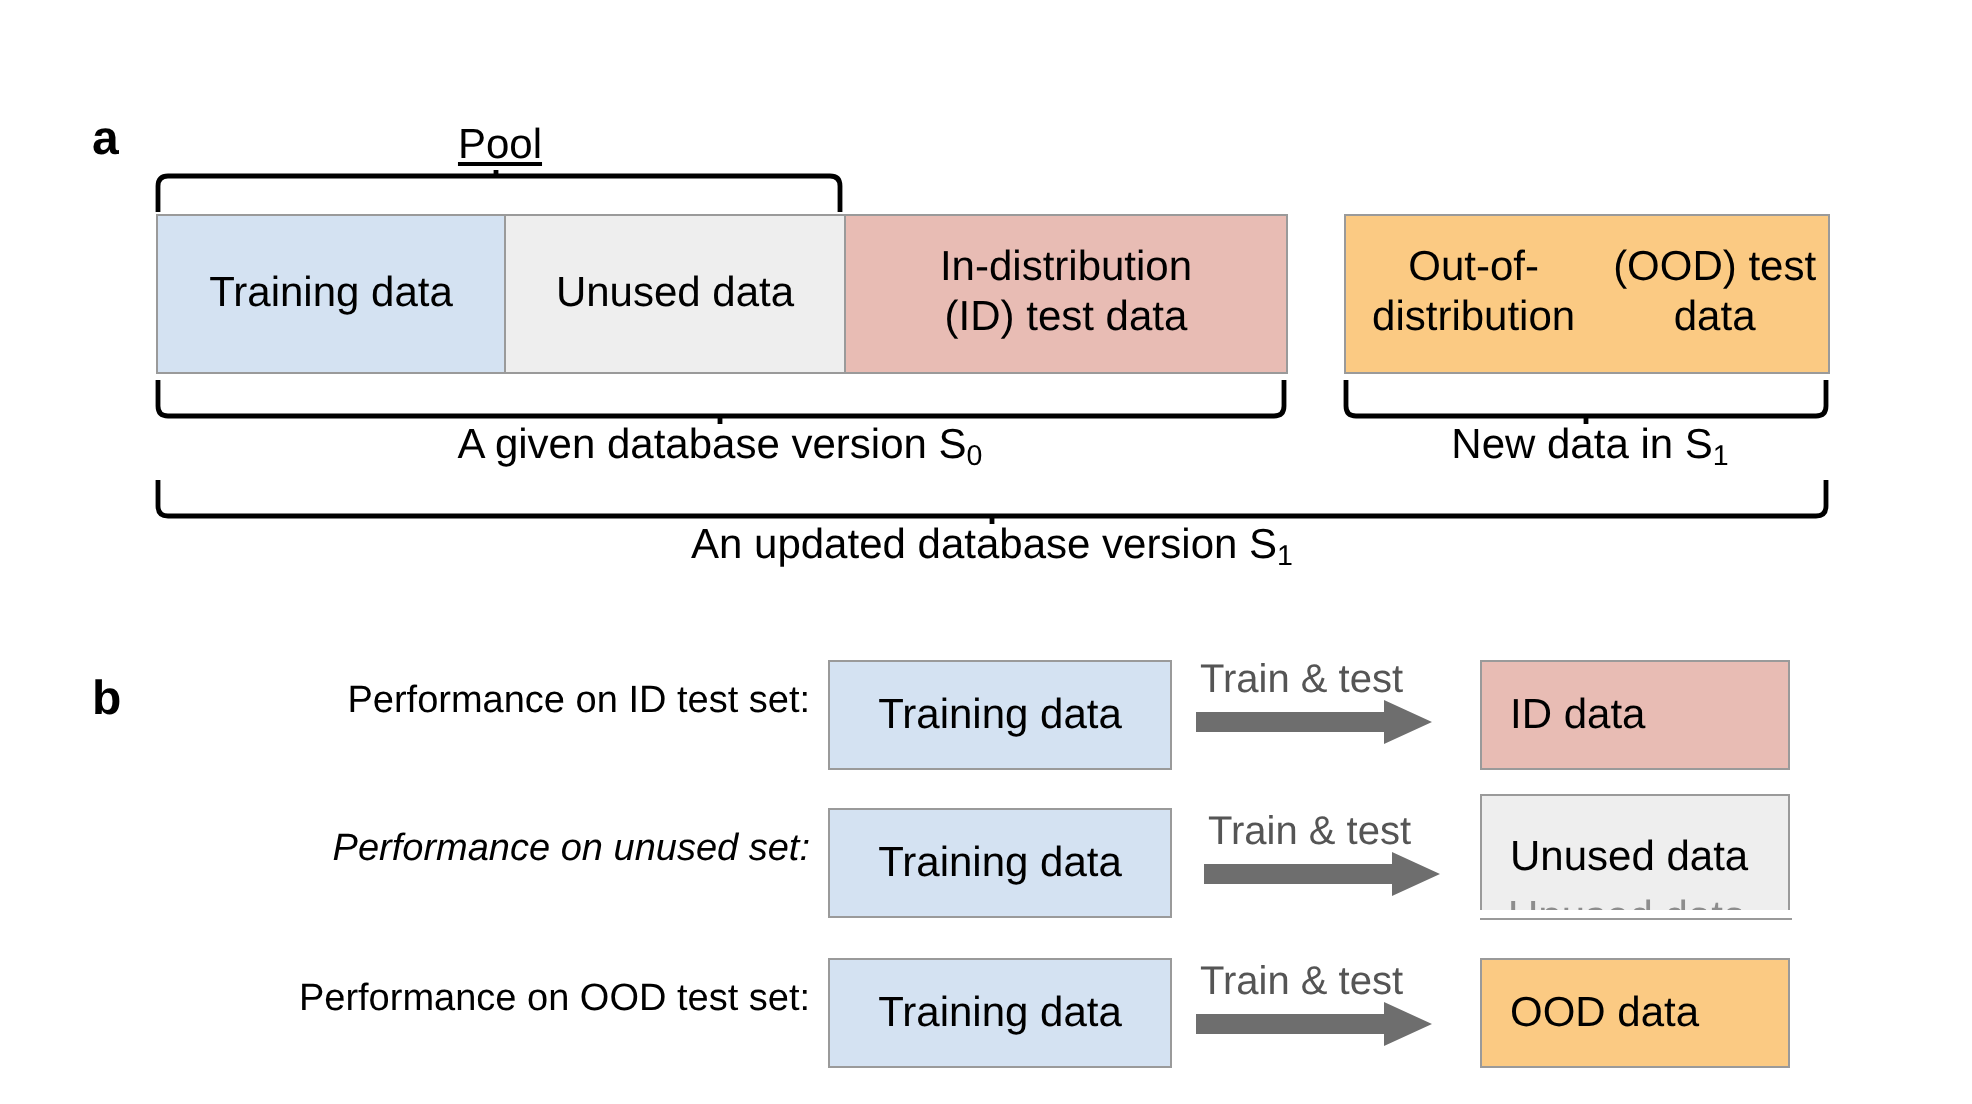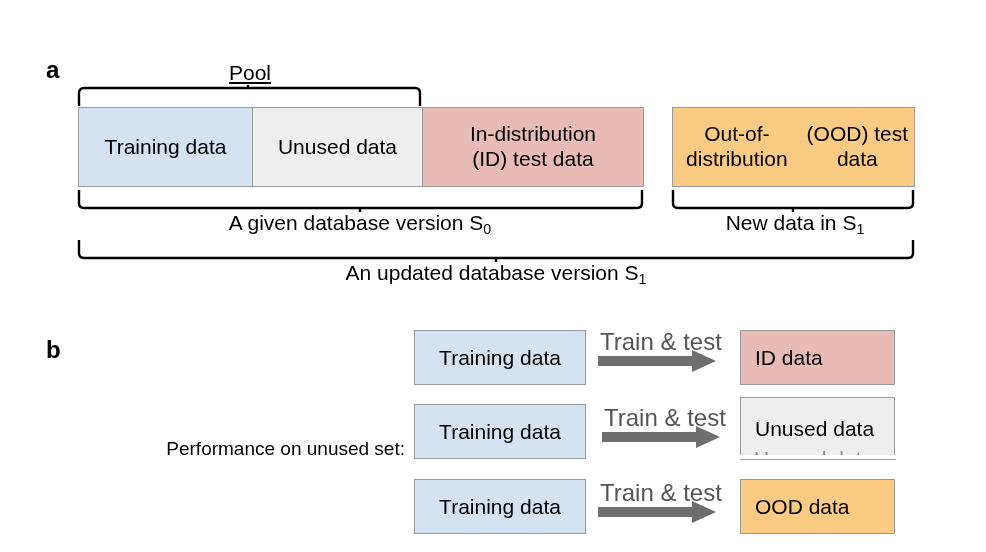--- a/index.html
+++ b/index.html
@@ -85,21 +85,21 @@
     overflow: hidden;
   }
   .bbox.blue   { background: #d4e2f2; }
   .bbox.pink   { background: #e8bcb4; }
   .bbox.gray   { background: #eeeeee; }
   .bbox.orange { background: #fbca83; }
   .bbox.left-pad { justify-content: flex-start; padding-left: 14px; }
 
   .arrow-label {
     position: absolute;
-    font-size: 24px;
+    font-size: 20px;
     line-height: 1;
     color: #555555;
     white-space: nowrap;
   }
   
   .ghost {
     position: absolute;
     font-size: 21px;
     line-height: 1;
     color: #8d8d8d;
@@ -147,41 +147,43 @@
   <div class="bracket-label" style="left:650px; top:212px; width:290px;"><span>New data in S</span><sub>1</sub></div>
 
   <svg class="abs" style="left:76px; top:238px;" width="843" height="24">
     <path d="M 3,2 L 3,15 Q 3,20 8,20 L 832,20 Q 837,20 837,15 L 837,2" fill="none" stroke="#000" stroke-width="2.4"></path>
     <path d="M 420,20 L 420,31" fill="none" stroke="#000" stroke-width="2.4"></path>
   </svg>
   <div class="bracket-label" style="left:246px; top:262px; width:500px;"><span>An updated database version S</span><sub>1</sub></div>
 
   <div class="panel-letter abs" style="left:46px; top:338px;">b</div>
 
+  <div class="rowlabel" style="left:40px; top:341px; width:365px;">Performance on ID test set:</div>
   <div class="bbox blue" style="left:414px; top:330px; width:172px; height:55px;">Training data</div>
   <div class="arrow-label" style="left:600px; top:330px;">Train &amp; test</div>
   <svg class="abs" style="left:596px; top:348px;" width="124" height="26">
     <path d="M 2,8 L 96,8 L 96,2 L 120,13 L 96,24 L 96,18 L 2,18 Z" fill="#6e6e6e"></path>
   </svg>
   <div class="bbox pink left-pad" style="left:740px; top:330px; width:155px; height:55px;">ID data</div>
 
-  <div class="rowlabel" style="left:40px; top:439px; width:365px;">Performance on unused set:</div>
+  <div class="rowlabel" style="left:40px; top:415px; width:365px;font-style:italic;">Performance on unused set:</div>
   <div class="bbox blue" style="left:414px; top:404px; width:172px; height:55px;">Training data</div>
   <div class="arrow-label" style="left:604px; top:406px;">Train &amp; test</div>
   <svg class="abs" style="left:600px; top:424px;" width="124" height="26">
     <path d="M 2,8 L 96,8 L 96,2 L 120,13 L 96,24 L 96,18 L 2,18 Z" fill="#6e6e6e"></path>
   </svg>
   <div class="bbox gray left-pad" style="left:740px; top:397px; width:155px; height:63px;">
     <span>Unused data</span>
   </div>
 
   <div class="ghost" style="left:754px; top:448px;">Unused data</div>
   <div class="abs" style="left:740px; top:455px; width:156px; height:14px; background:#ffffff;"></div>
   <div class="abs" style="left:740px; top:459px; width:156px; height:1px; background:#9a9a9a;"></div>
 
+  <div class="rowlabel" style="left:40px; top:490px; width:365px;">Performance on OOD test set:</div>
   <div class="bbox blue" style="left:414px; top:479px; width:172px; height:55px;">Training data</div>
   <div class="arrow-label" style="left:600px; top:481px;">Train &amp; test</div>
   <svg class="abs" style="left:596px; top:499px;" width="124" height="26">
     <path d="M 2,8 L 96,8 L 96,2 L 120,13 L 96,24 L 96,18 L 2,18 Z" fill="#6e6e6e"></path>
   </svg>
   <div class="bbox orange left-pad" style="left:740px; top:479px; width:155px; height:55px;">OOD data</div>
 
 </div>
 
 </body></html>

